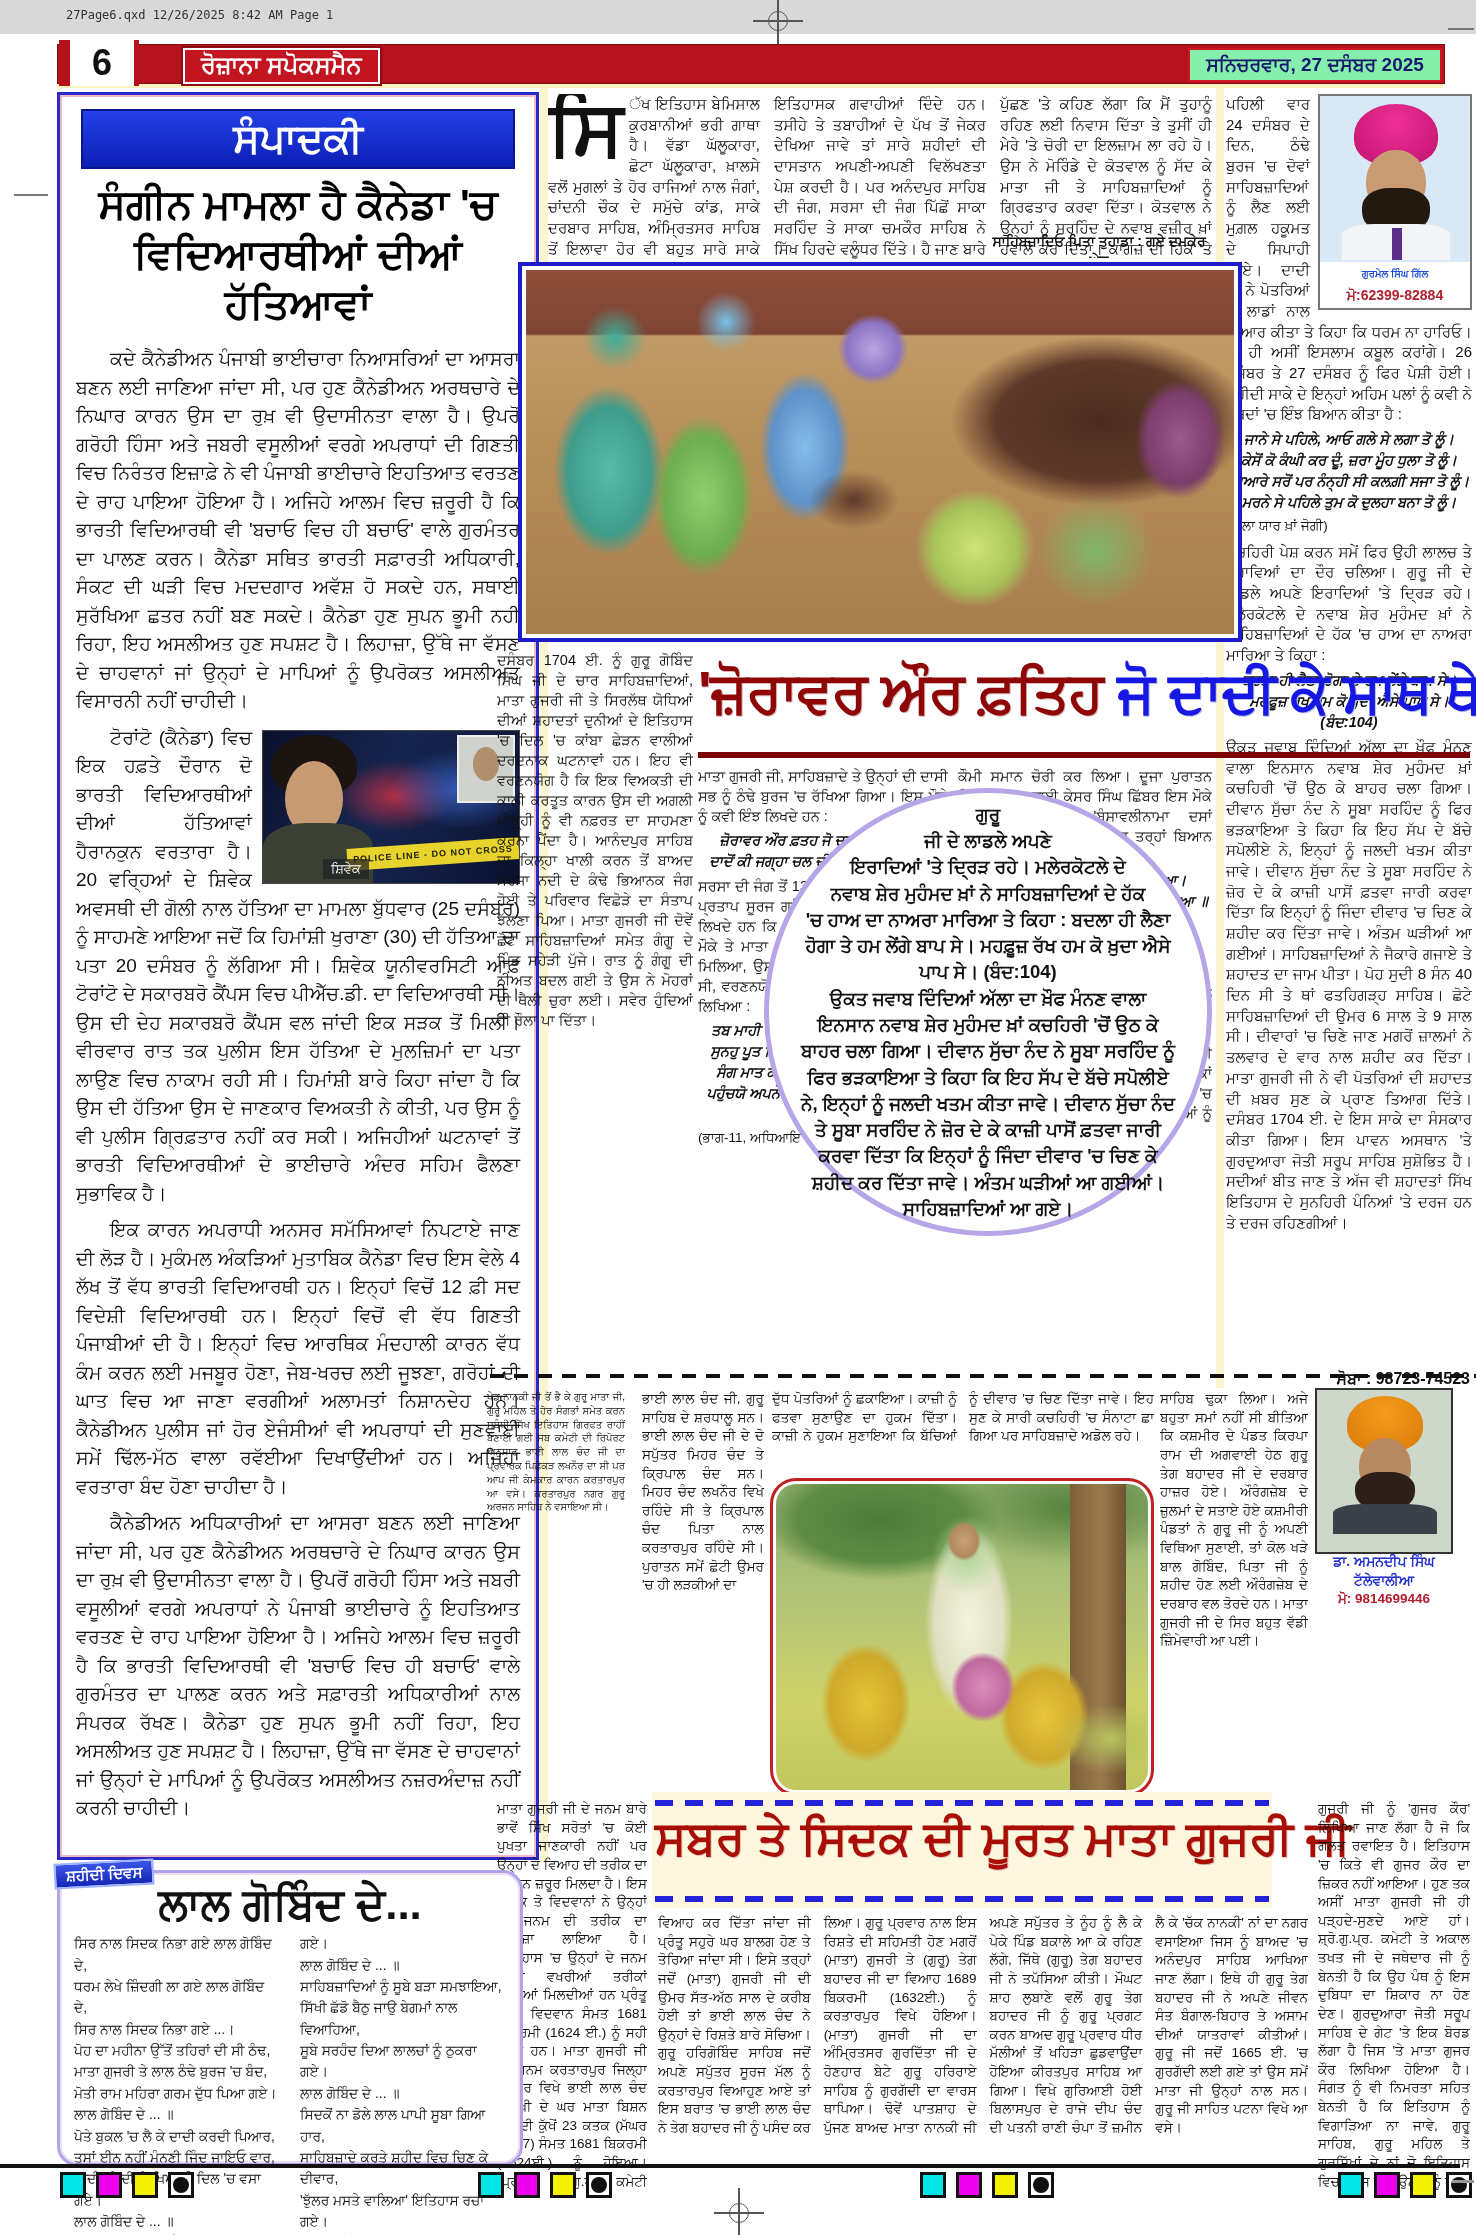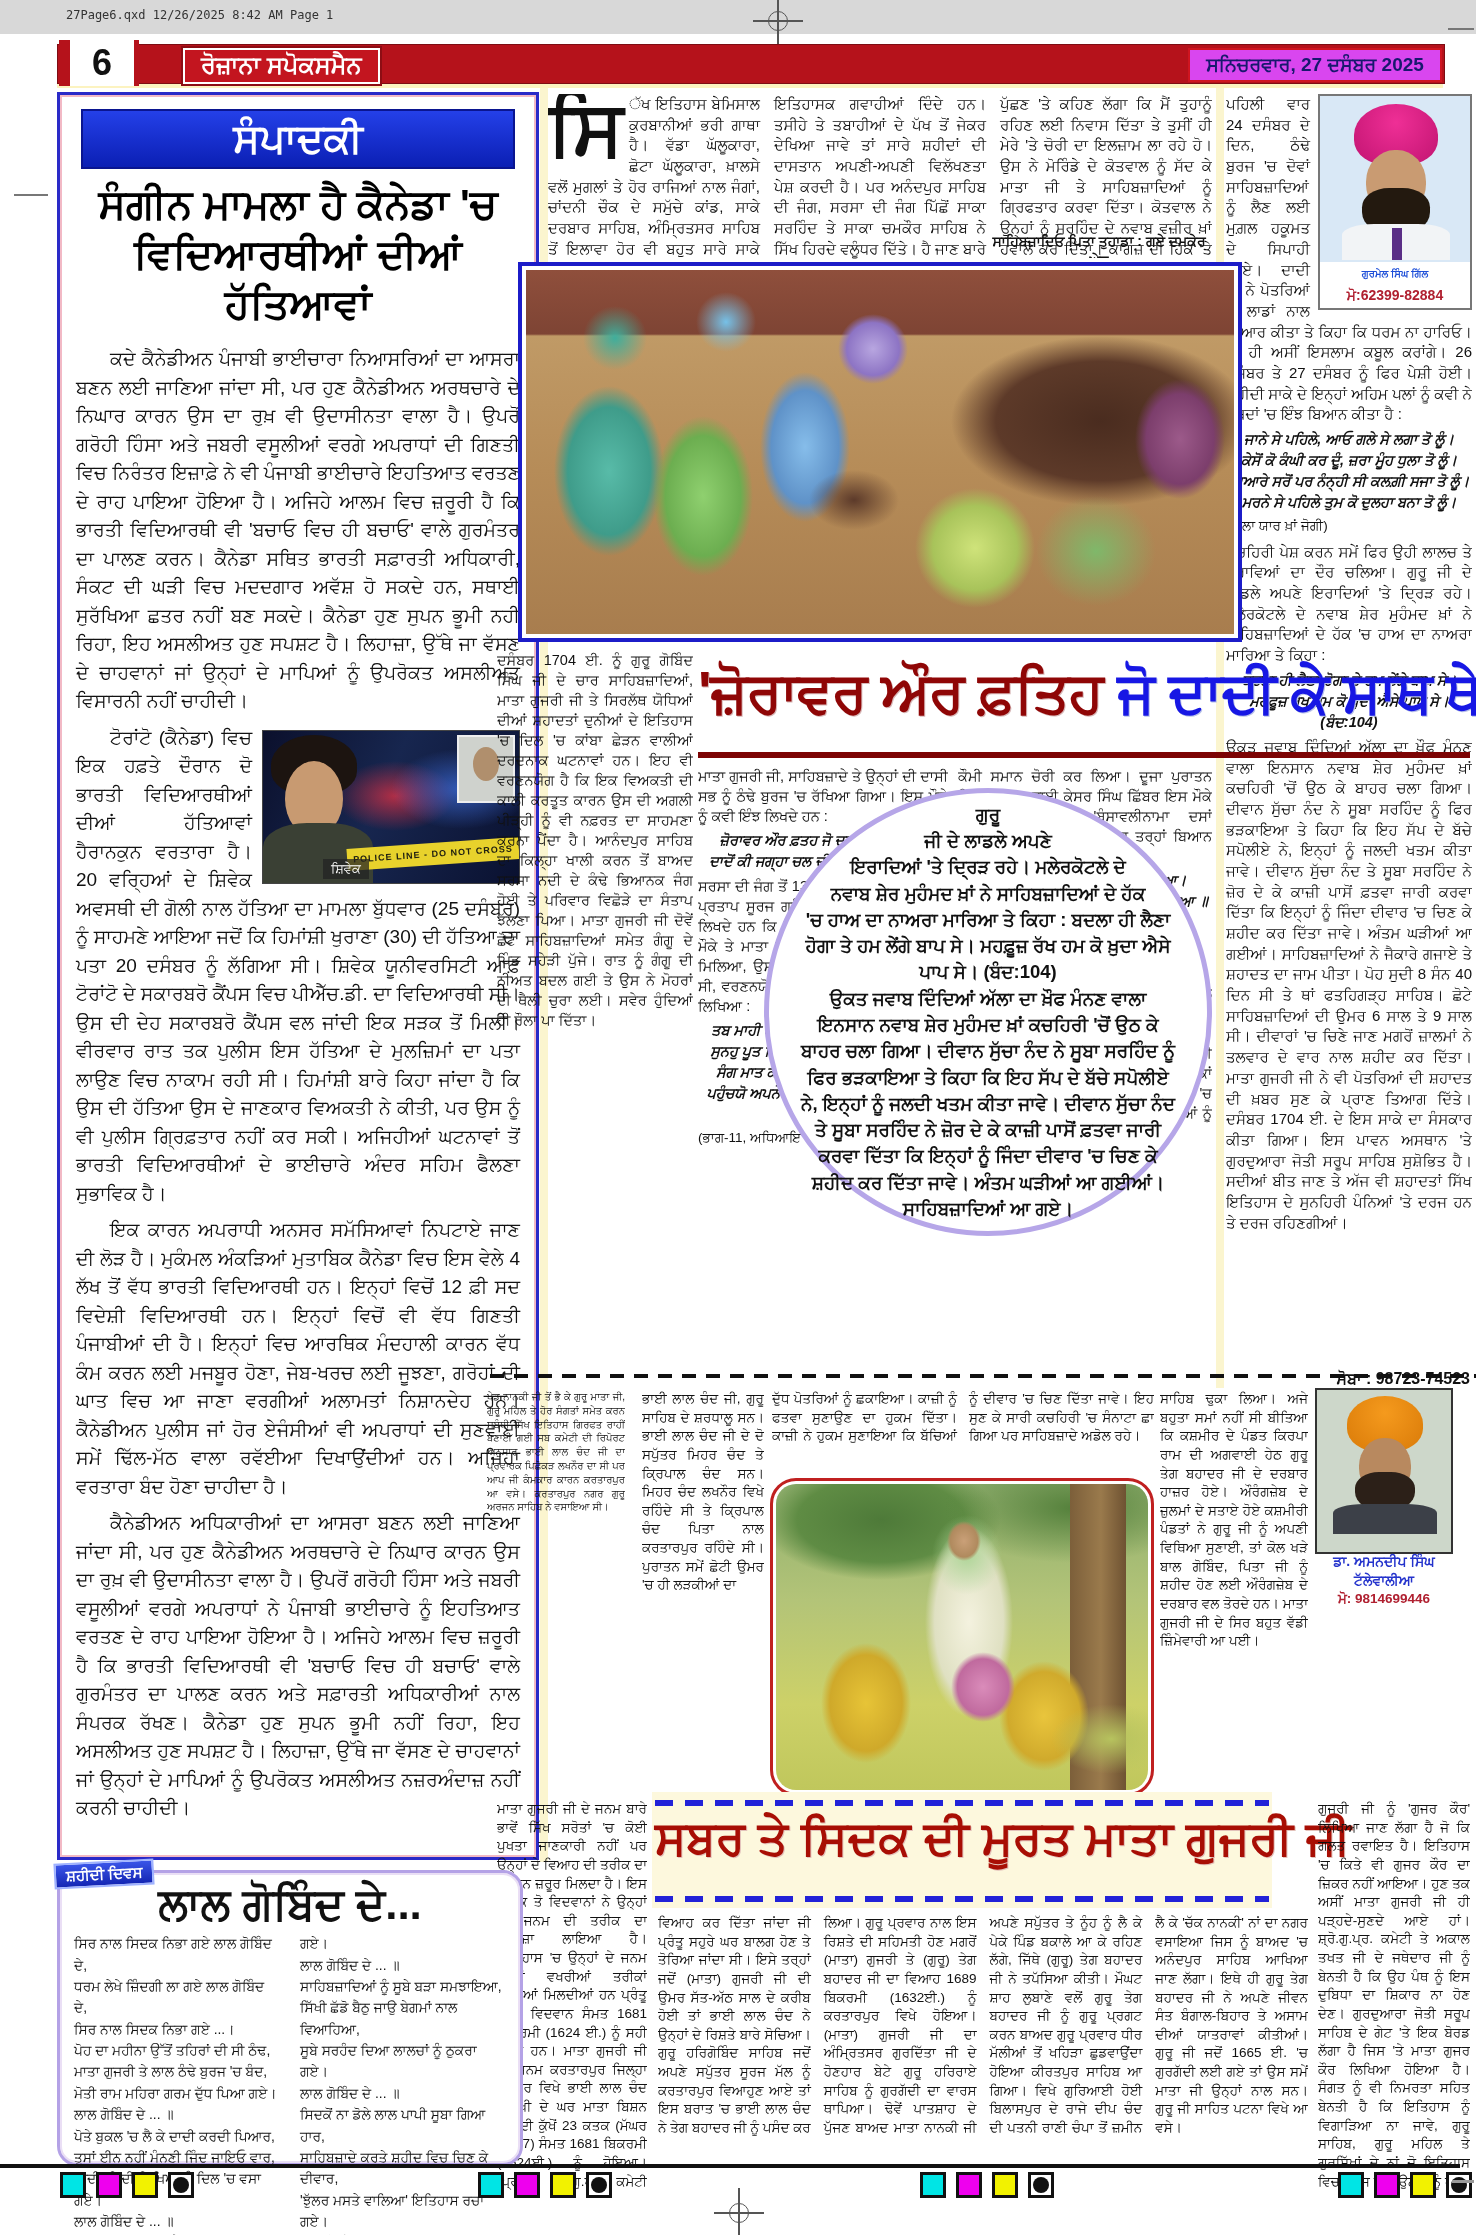--- a/index.html
+++ b/index.html
@@ -15,21 +15,21 @@
   .crosshair .v{position:absolute;left:16px;top:-8px;width:1.5px;height:50px;background:#555;}
   .crosshair .h{position:absolute;top:16px;left:-8px;height:1.5px;width:50px;background:#555;}
   .cropmark{position:absolute;background:#777;}
   
   #mast{position:absolute;left:57px;top:44px;width:1386px;height:38px;background:#b5121b;border:1px solid #7d0d13;}
   #mast-underline{position:absolute;left:57px;top:84px;width:1386px;height:4px;background:#fcf3c0;}
   #pagenum{position:absolute;left:59px;top:40px;width:64px;height:46px;background:#fff;border-left:11px solid #b5121b;border-right:5px solid #b5121b;
            font-size:36px;font-weight:800;color:#111;text-align:center;line-height:46px;}
   #papername{position:absolute;left:140px;top:48px;padding:1px 16px 3px;background:#c3151f;border:2px solid #fff;box-shadow:0 0 0 2px #8d0d14;
              color:#fff;font-size:24px;font-weight:700;margin-left:43px;}
-  #datebox{position:absolute;left:1188px;top:48px;width:250px;height:30px;background:#d946ef;border:2px solid #cf1520;
+  #datebox{position:absolute;left:1188px;top:48px;width:250px;height:30px;background:#86efac;border:2px solid #cf1520;
            color:#18186e;font-size:19px;font-weight:700;text-align:center;line-height:30px;}
   
   .creamstrip{position:absolute;background:#fbf5cf;}
   
   #ed-box{position:absolute;left:57px;top:92px;width:482px;height:1768px;background:#fff;
           border:3px solid #2a2ac8;box-shadow:0 0 0 2px #f2b9c5 inset;padding:12px 16px;box-sizing:border-box;overflow:hidden;}
   #ed-kicker{margin:2px auto 10px;width:430px;height:56px;background:linear-gradient(180deg,#2440e8,#0b1fb4);
              border:2px solid #0a1590;color:#fff;font-size:40px;font-weight:800;text-align:center;line-height:54px;}
   #ed-headline{font-size:41px;line-height:1.22;font-weight:800;color:#000;text-align:center;margin:10px 2px 16px;}
   .ed-body{font-size:19px;line-height:1.5;text-align:justify;}

